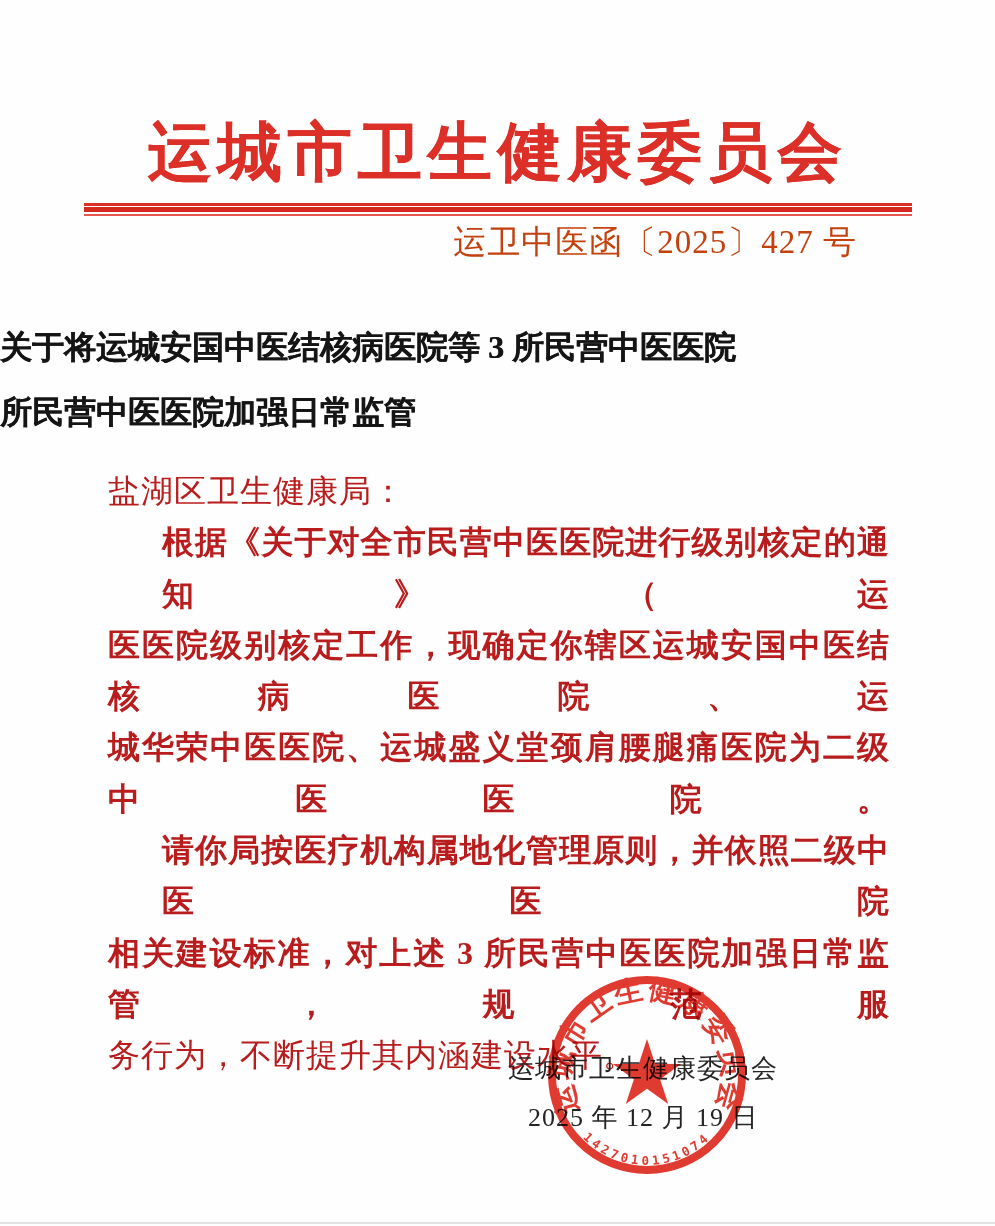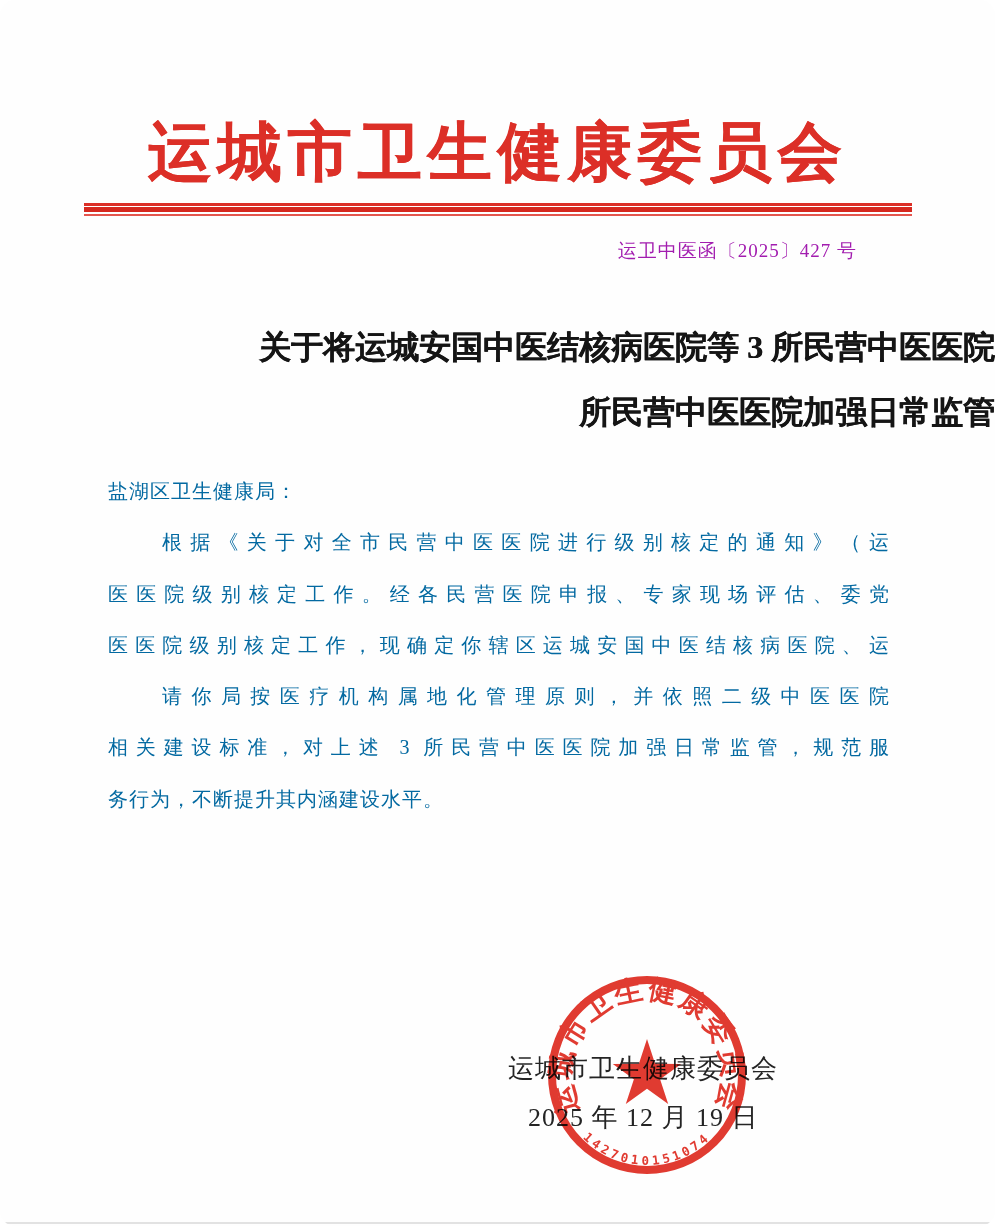--- a/index.html
+++ b/index.html
@@ -6,21 +6,20 @@
   html, body { background: #ffffff; }
   .page {
     position: relative;
     width: 995px;
     height: 1226px;
     margin: 0 auto;
     background: #fefefe;
     overflow: hidden;
     font-family: "Liberation Serif", "DejaVu Serif", serif;
     color: #1f1f1f;
-    border-radius: 15px;
   }
   .letterhead {
     position: absolute;
     top: 110px;
     left: 0;
     width: 100%;
     text-align: center;
     font-size: 64px;
     line-height: 86px;
     font-weight: 900;
@@ -36,55 +35,56 @@
     height: 13px;
     background: linear-gradient(180deg,
       #dc2f27 0px, #dc2f27 3px,
       #ffffff 3px, #ffffff 4px,
       #d5281f 4px, #d5281f 9px,
       #ffffff 9px, #ffffff 11px,
       #e4564e 11px, #e4564e 13px);
   }
   .doc-number {
     position: absolute;
-    top: 238px;
+    top: 220px;
     right: 138px;
-    font-size: 19px;
+    font-size: 33px;
     letter-spacing: 1px;
-    color: #a21caf;
+    color: #c2410c;
   }
   .notice-title {
     position: absolute;
     top: 315px;
     left: 0;
     width: 100%;
-    text-align: right;
+    text-align: left;
     font-weight: 700;
     font-size: 32px;
     color: #151515;
     text-shadow: 0.4px 0 0 #151515;
   }
   .notice-title .t-line { line-height: 65px; }
   .body-text {
     position: absolute;
     top: 466px;
     left: 108px;
     width: 782px;
-    font-size: 20px;
-    color: #0369a1;
+    font-size: 32px;
+    color: #b91c1c;
   }
   .body-text .line {
     line-height: 51.3px;
     white-space: nowrap;
     letter-spacing: 1px;
   }
   .body-text .line.full {
     white-space: normal;
     text-align: justify;
     text-align-last: justify;
+    font-weight: bold;
   }
   .body-text .line.indent { padding-left: 54px; }
   .signature {
     position: absolute;
     top: 1051px;
     left: 508px;
     font-size: 26px;
     letter-spacing: 1px;
     color: #242424;
     z-index: 2;
@@ -130,22 +130,22 @@
   <div class="doc-number">运卫中医函〔2025〕427 号</div>
 
   <div class="notice-title">
     <div class="t-line">关于将运城安国中医结核病医院等 3 所民营中医医院</div>
     <div class="t-line">所民营中医医院加强日常监管</div>
   </div>
 
   <div class="body-text">
     <div class="line">盐湖区卫生健康局：</div>
     <div class="line indent full">根据《关于对全市民营中医医院进行级别核定的通知》（运</div>
-    <div class="line full">医医院级别核定工作。经各民营医院申报、专家现场评估、委党</div>
     <div class="line full">医医院级别核定工作，现确定你辖区运城安国中医结核病医院、运</div>
+    <div class="line full">城华荣中医医院、运城盛义堂颈肩腰腿痛医院为二级中医医院。</div>
     <div class="line indent full">请你局按医疗机构属地化管理原则，并依照二级中医医院</div>
     <div class="line full">相关建设标准，对上述 3 所民营中医医院加强日常监管，规范服</div>
     <div class="line">务行为，不断提升其内涵建设水平。</div>
   </div>
 
   <div class="signature">运城市卫生健康委员会</div>
 
   <div class="sign-date">2025 年 12 月 19 日</div>
 
   <div class="seal">

